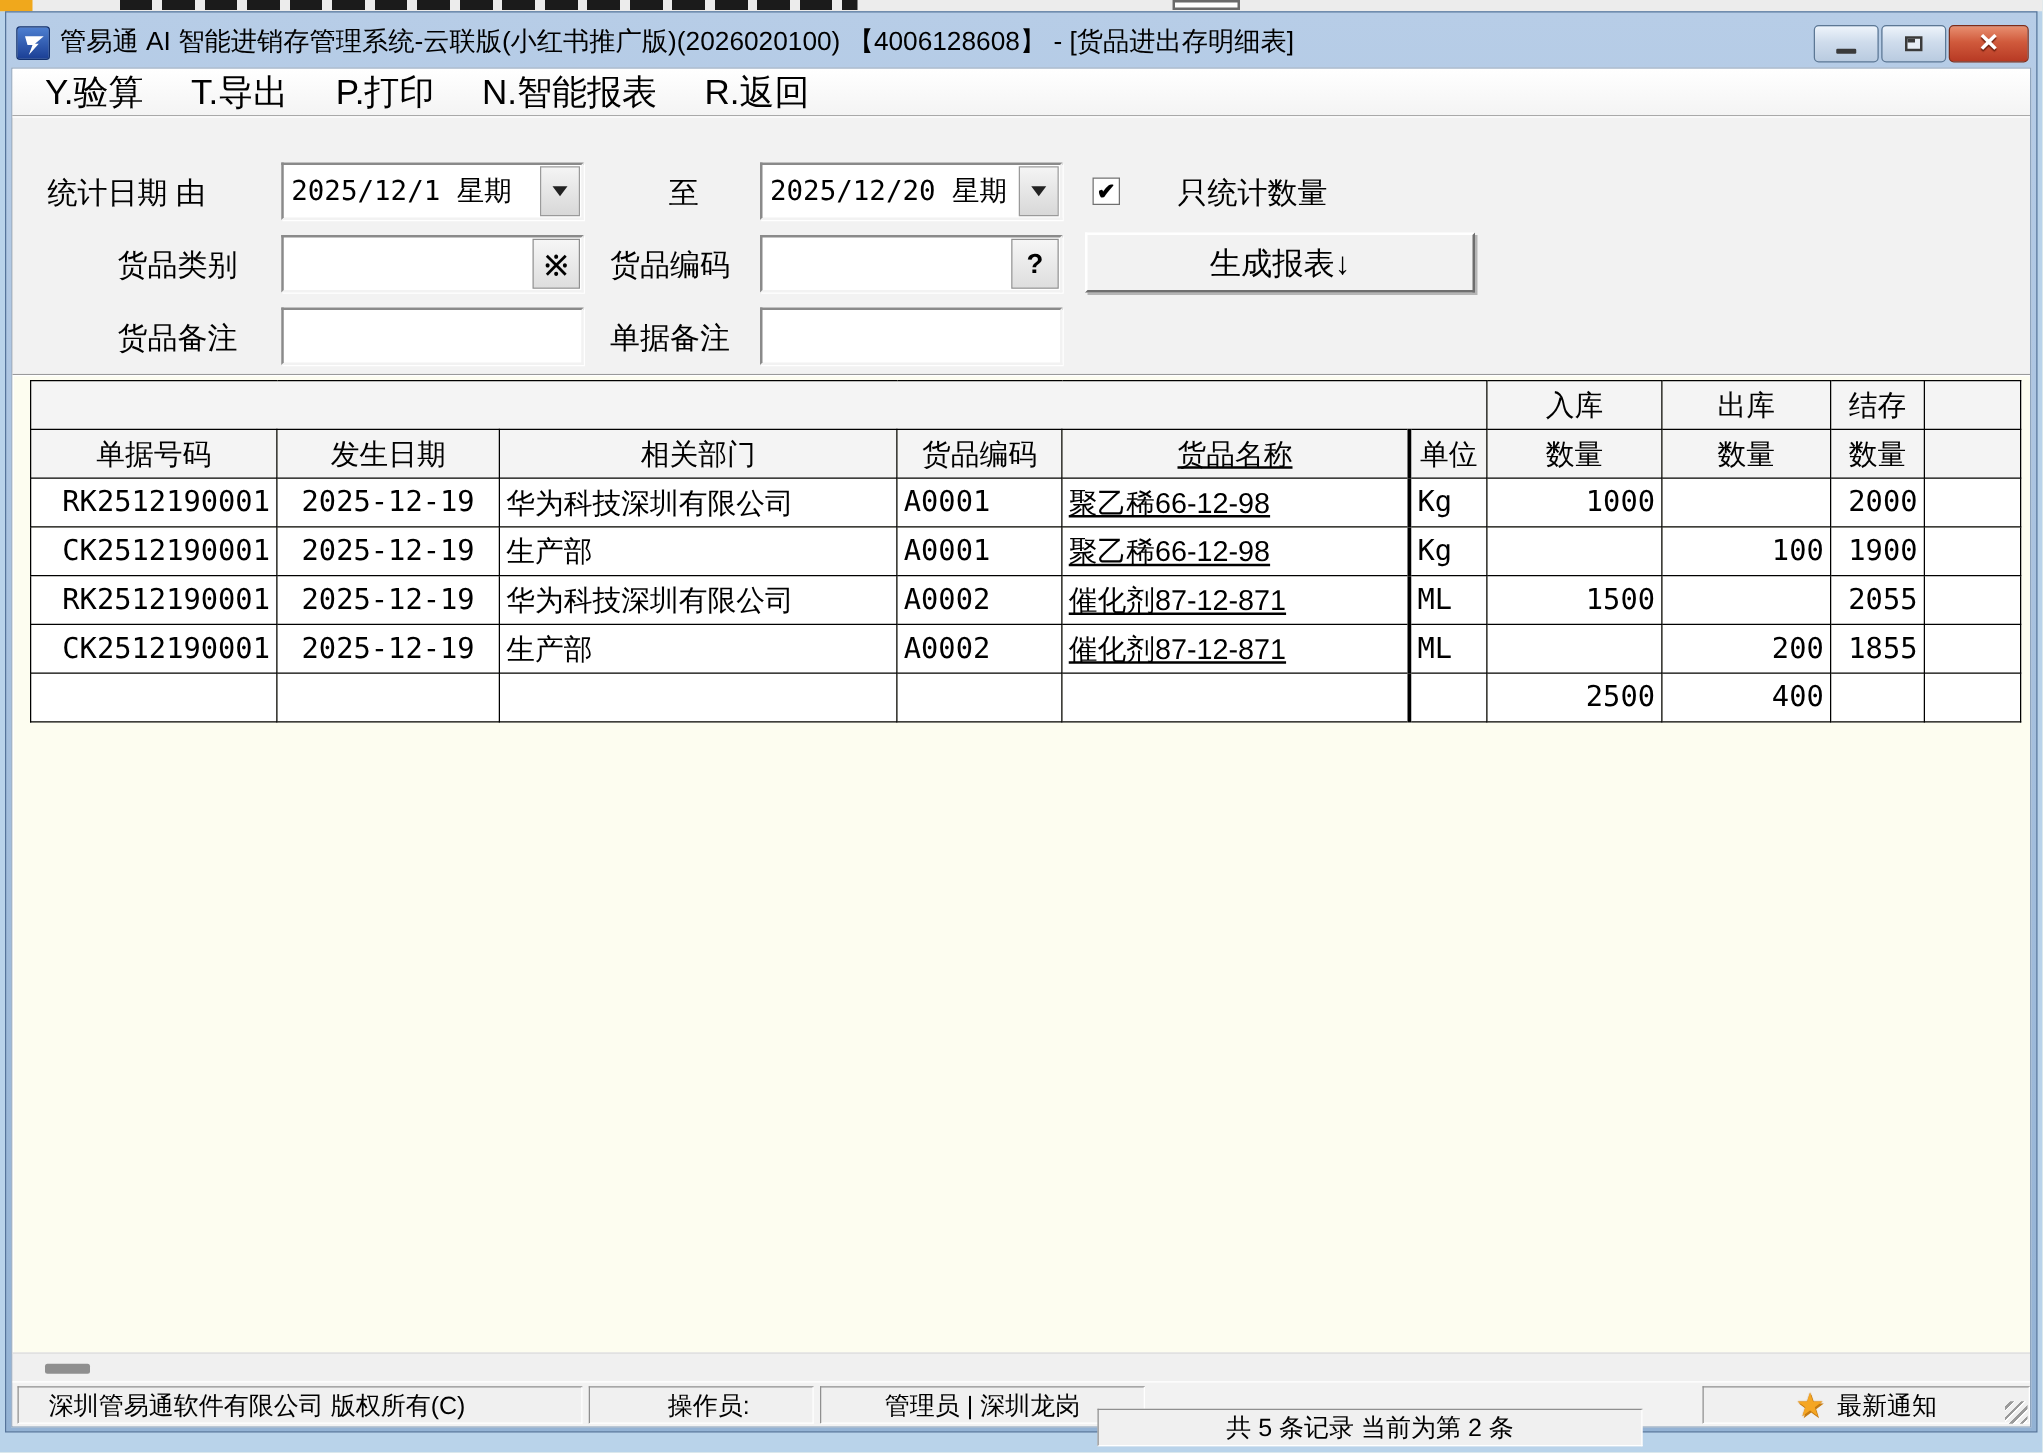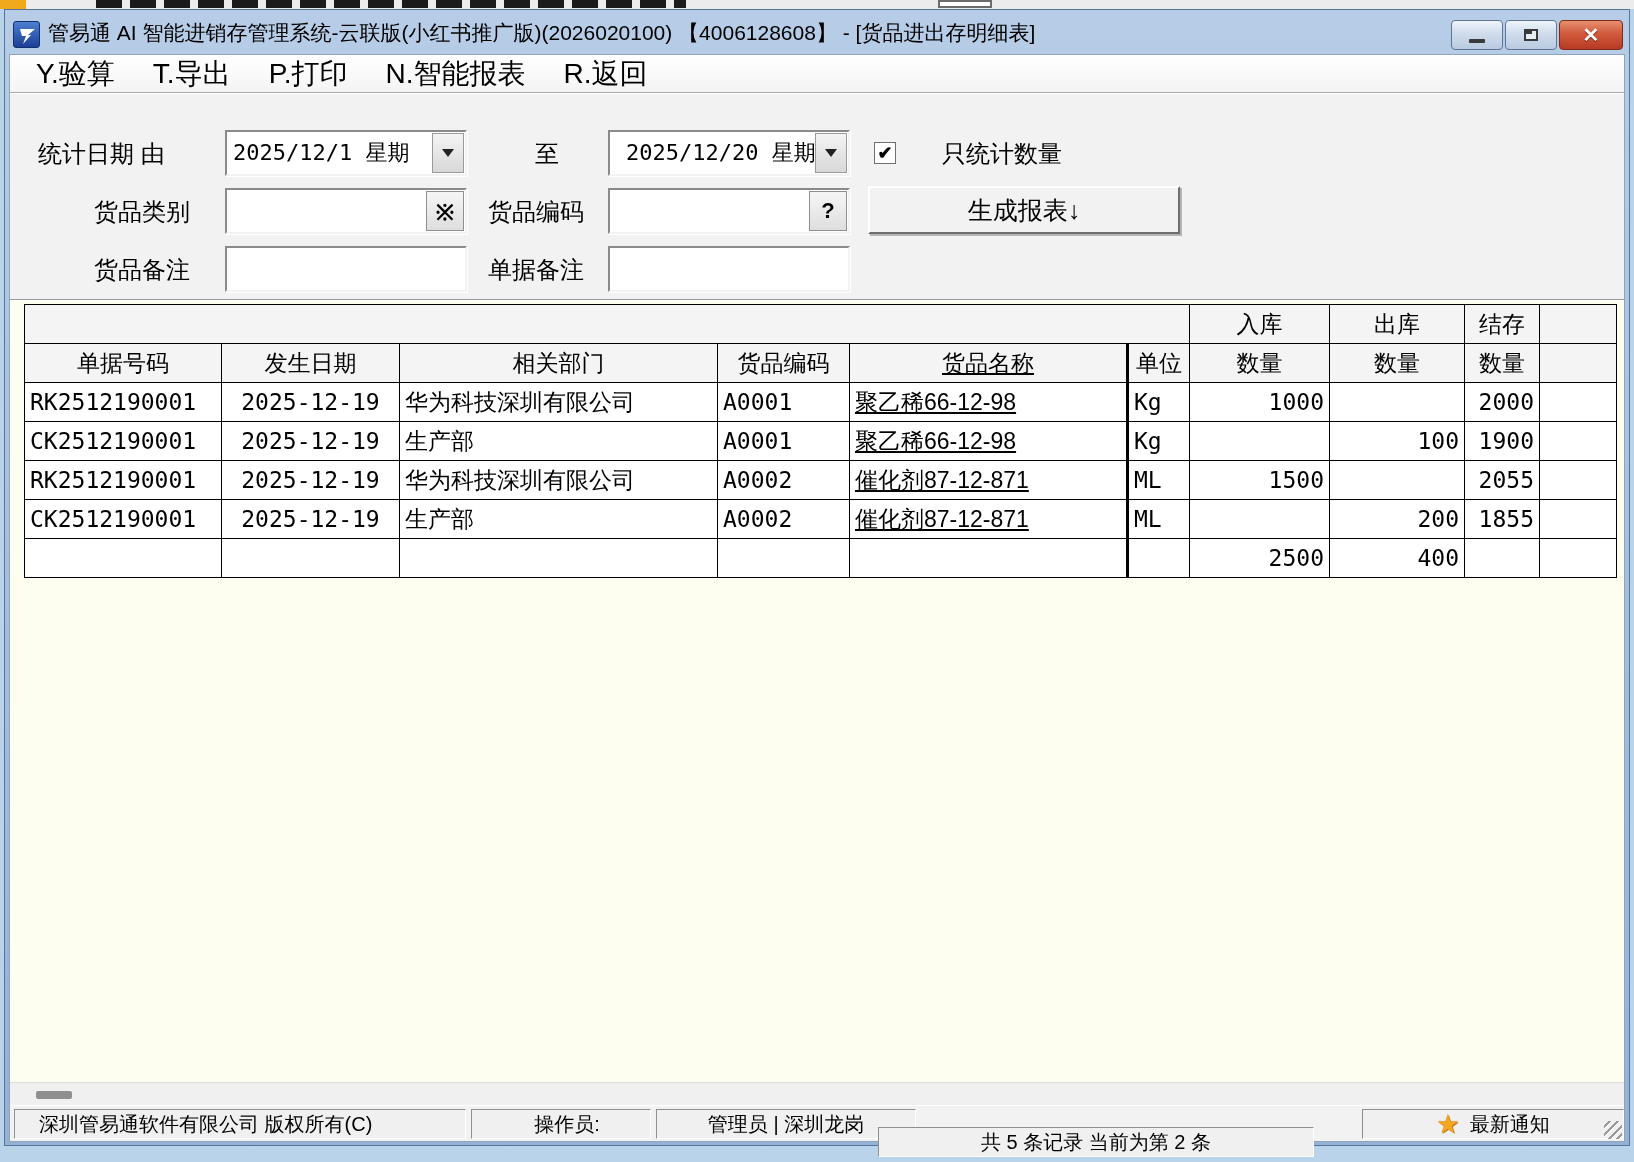--- a/index.html
+++ b/index.html
@@ -61,21 +61,21 @@
     box-shadow:2px 2px 0 #b5b5b5; display:flex; align-items:center; justify-content:center; }
 
   
   .report { flex:1 1 auto; background:#fdfdf0; border-top:1px solid #9a9a9a; box-shadow:inset 1px 1px 0 #ffffff; overflow:hidden; }
   table.grid { border-collapse:collapse; table-layout:fixed; margin-left:14px; margin-top:4px; }
   table.grid td, table.grid th { border:1px solid #000; height:39px; padding:0 5px;
     font-size:23px; font-weight:normal; white-space:nowrap; overflow:hidden; background:#fff; }
   table.grid th { background:#f4f4f4; text-align:center; }
   th.gh-span { border-top:none; border-left:none; border-right:none; background:transparent; }
   th.gh { border-top:none; }
-  .c0 { width:197px; text-align:left; font-family:"DejaVu Sans Mono", monospace; }
+  .c0 { width:197px; text-align:right; font-family:"DejaVu Sans Mono", monospace; }
   .c1 { width:178px; text-align:center; font-family:"DejaVu Sans Mono", monospace; }
   .c2 { width:318px; text-align:left; }
   .c3 { width:132px; text-align:left; font-family:"DejaVu Sans Mono", monospace; }
   .c4 { width:278px; text-align:left;text-decoration:underline; }
   .c5 { width:62px;  text-align:left; font-family:"DejaVu Sans Mono", monospace; border-left:3px solid #000 !important; }
   .c6 { width:140px; text-align:right; font-family:"DejaVu Sans Mono", monospace;margin-top:48px; }
   .c7 { width:135px; text-align:right; font-family:"DejaVu Sans Mono", monospace; }
   .c8 { width:75px;  text-align:right; font-family:"DejaVu Sans Mono", monospace; }
   .c9 { width:77px; background:#fff; }
   th.c0,th.c1,th.c2,th.c3,th.c4,th.c5 { text-align:center; font-family:"Liberation Sans", sans-serif; }
@@ -139,21 +139,21 @@
     <div class="filters">
 
       <span class="flabel" style="left:28px; top:44px;">统计日期 由</span>
       <div class="combo sunken" style="left:215px; top:36px; width:242px;">
         <span class="cval">2025/12/1 星期</span>
         <span class="drop-btn">
             <span class="tri"></span>
           </span>
       </div>
       <span class="flabel" style="left:525px; top:44px;">至</span>
-      <div class="combo sunken" style="left:598px; top:36px; width:242px;padding-left:10px;">
+      <div class="combo sunken" style="left:598px; top:36px; width:242px;">
         <span class="cval">2025/12/20 星期</span>
         <span class="drop-btn">
             <span class="tri"></span>
           </span>
       </div>
       <div class="checkbox" style="left:864px; top:48px;">
         <span>✔</span>
       </div>
       <span class="flabel" style="left:932px; top:44px;">只统计数量</span>
 

